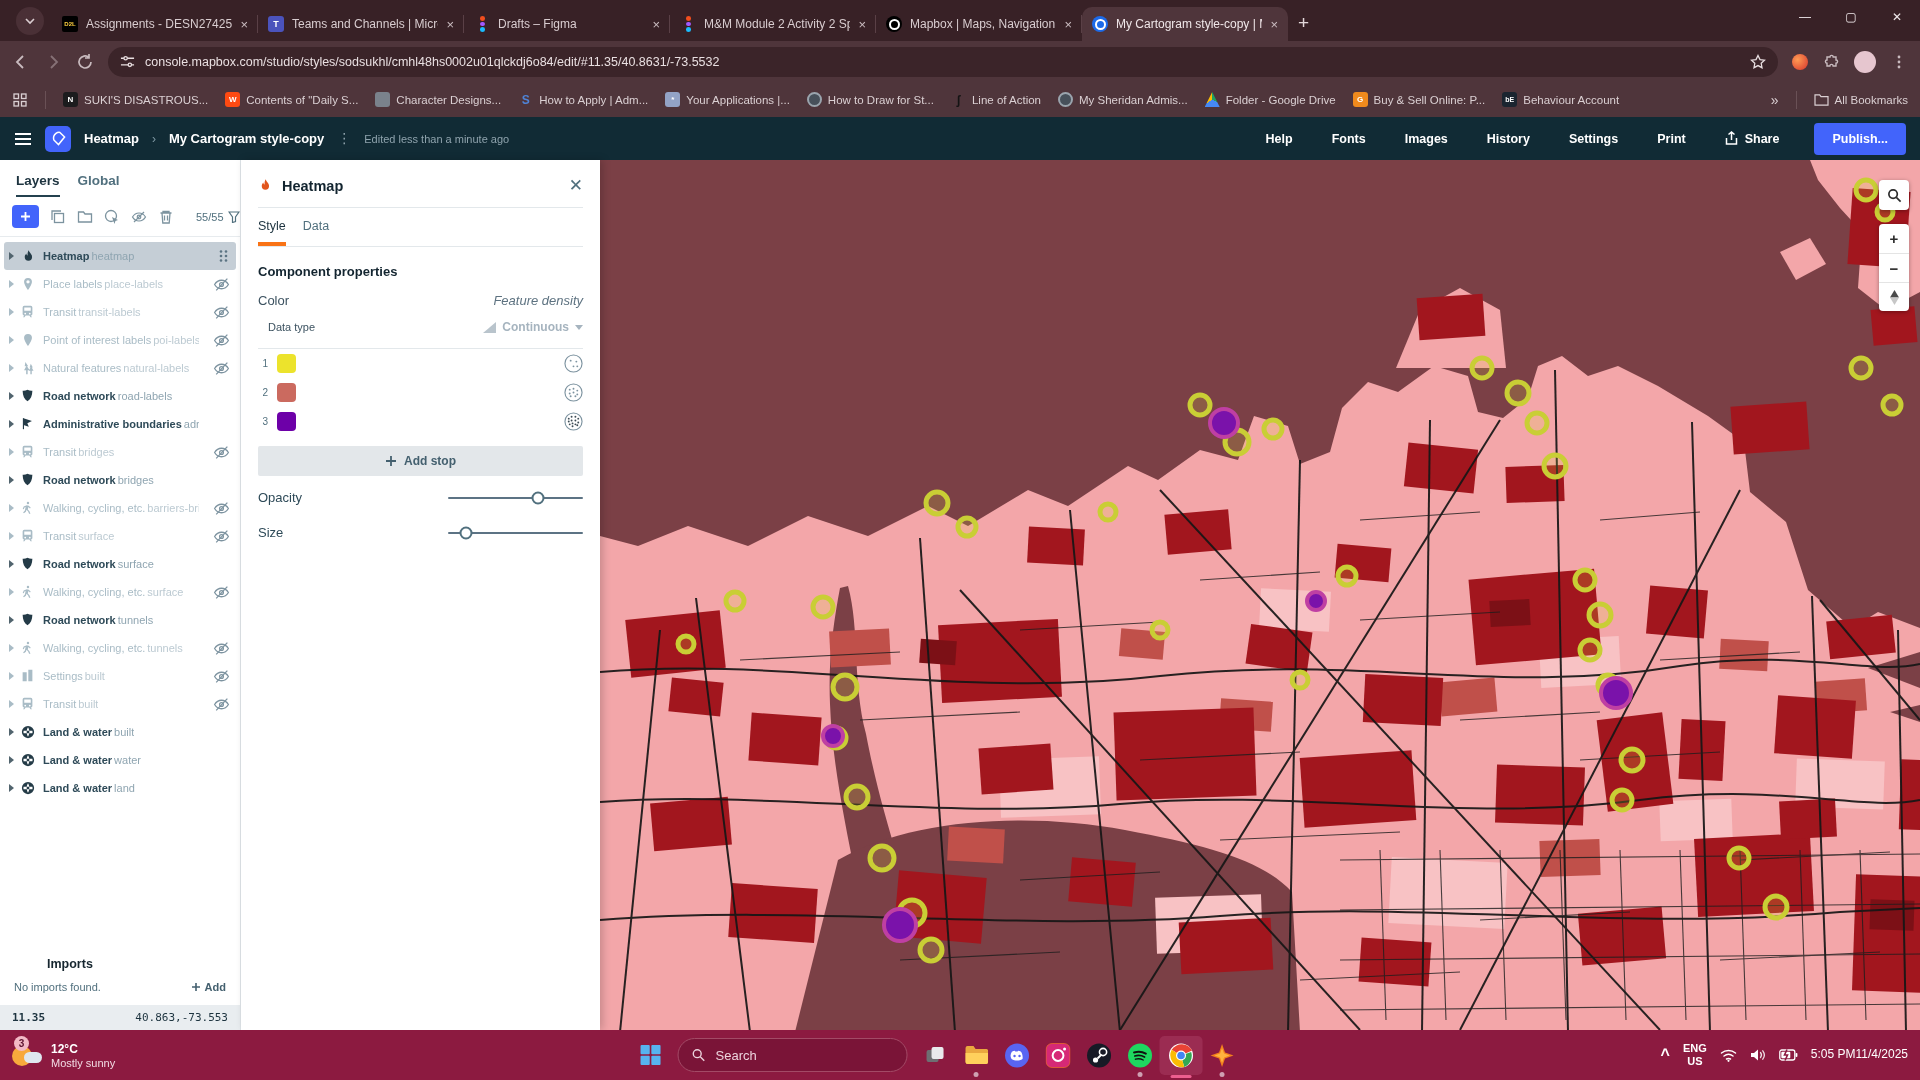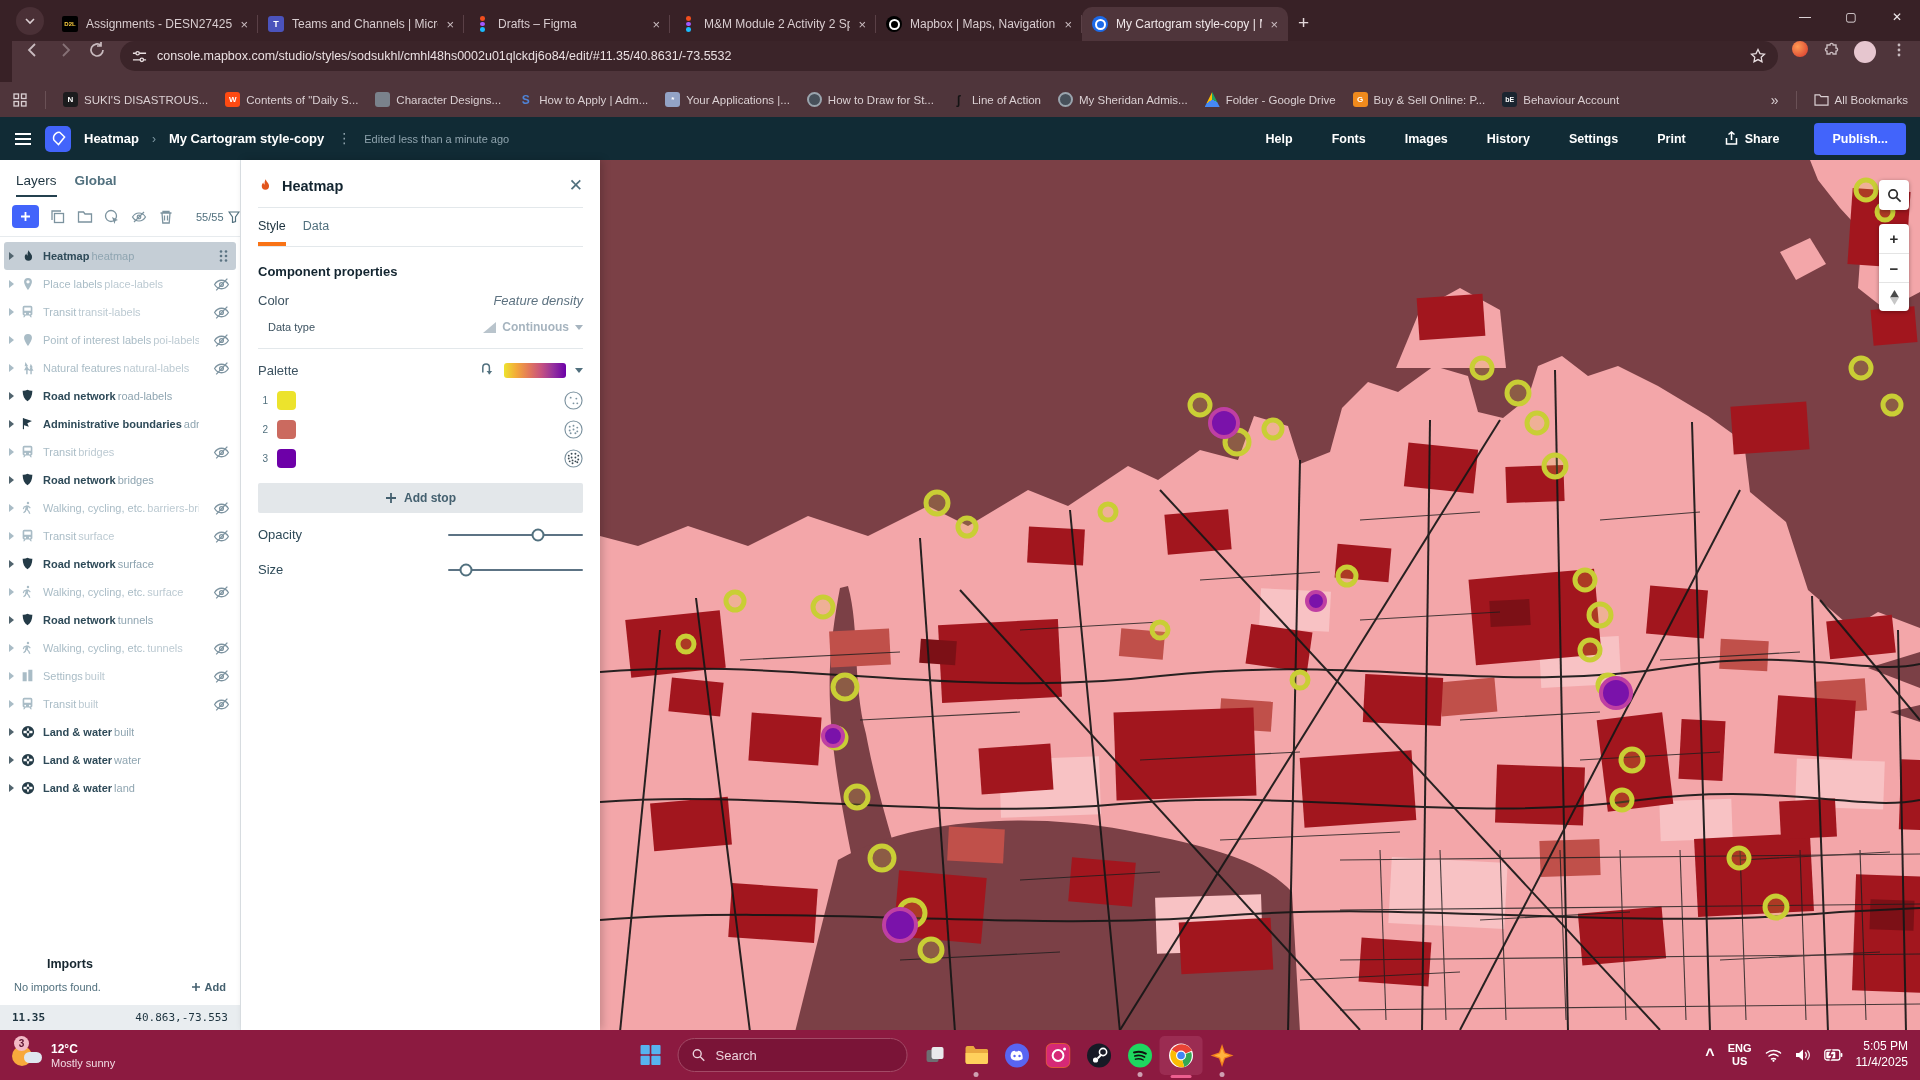--- a/index.html
+++ b/index.html
@@ -25,21 +25,21 @@
   .fav.figma{background:transparent;display:flex;flex-direction:column;gap:1px;align-items:center;}
   .fav.figma i{width:5px;height:5px;border-radius:50%;}
   .fav.figma i:nth-child(1){background:#f24e1e;}
   .fav.figma i:nth-child(2){background:#a259ff;}
   .fav.figma i:nth-child(3){background:#1abcfe;}
   .fav.mbdark{background:#000;position:relative;}
   .fav.mbdark::after,.fav.mbblue::after{content:'';width:7px;height:7px;border:2px solid #fff;border-radius:50%;}
   .fav.mbblue{background:#1c6ae8;}
 
   
-  .navbar{position:absolute;top:41px;left:12px;right:0;height:41px;background:#4f353b;display:flex;gap:14px;padding:0 12px;color:#c9bbbf;}
+  .navbar{position:absolute;top:41px;left:0;right:0;height:41px;background:#4f353b;display:flex;align-items:center;gap:14px;padding:0 12px;color:#c9bbbf;}
   .nav-ic{width:18px;height:18px;flex:none;}
   .nav-ic.dim{opacity:.45;}
   .urlpill{flex:1;height:30px;background:#3b2429;border-radius:15px;display:flex;align-items:center;gap:10px;padding:0 12px;color:#e9dfe1;font-size:12.5px;}
   .urlpill .url{flex:1;white-space:nowrap;overflow:hidden;}
   .avatar{width:22px;height:22px;border-radius:50%;background:#e6c6cf;flex:none;}
   .extball{width:16px;height:16px;border-radius:50%;background:radial-gradient(circle at 35% 35%,#ff9b54,#d5342c);flex:none;}
 
   
   .bookmarksbar{position:absolute;top:82px;left:0;right:0;height:35px;background:#4f353b;display:flex;align-items:center;gap:17px;padding:0 12px;color:#dbd0d3;font-size:11.5px;}
   .bmsep{width:1px;height:18px;background:#6a5156;}
@@ -58,21 +58,21 @@
   .edited{font-size:11px;color:#8fa3ad;}
   .hdrflex{flex:1;}
   .hdrlink{font-size:12.5px;font-weight:700;margin-left:26px;}
   .sharegrp{display:flex;align-items:center;gap:7px;margin-left:26px;font-size:12.5px;font-weight:700;}
   .publish{margin-left:22px;background:#4264fb;color:#fff;font-size:12.5px;font-weight:700;border:none;border-radius:4px;padding:9px 18px;}
 
   
   .sidebar{position:absolute;top:160px;left:0;width:241px;bottom:50px;background:#fff;border-right:1px solid #dfe5e9;display:flex;flex-direction:column;color:#33505e;}
   .side-tabs{display:flex;gap:18px;padding:13px 16px 0;font-size:13.5px;}
   .stab{padding-bottom:7px;}
-  .stab.active{color:#1d333f;font-weight:400;border-bottom:2px solid #24414f;}
+  .stab.active{color:#1d333f;font-weight:700;border-bottom:2px solid #24414f;}
   .stab.inactive{color:#51707e;font-weight:700;}
   .side-toolbar{display:flex;align-items:center;gap:11px;padding:8px 12px;border-bottom:1px solid #e7ebee;}
   .addlayer{width:27px;height:23px;background:#4264fb;border-radius:4px;color:#fff;display:grid;place-items:center;flex:none;}
   .tic{width:16px;height:16px;color:#7c939f;flex:none;}
   .tbflex{flex:1;}
   .counter{font-size:11px;color:#51707e;display:flex;align-items:flex-start;gap:4px;}
   .layers{flex:1;overflow:hidden;padding-top:5px;}
   .row{height:28px;display:flex;align-items:center;gap:7px;padding:0 10px 0 9px;font-size:11px;color:#30505f;}
   .row .caret{width:0;height:0;border-left:5px solid #51646e;border-top:4px solid transparent;border-bottom:4px solid transparent;flex:none;}
   .lic{width:15px;height:15px;color:#243b47;flex:none;}
@@ -147,21 +147,21 @@
   .wcond{font-size:11px;color:#f2dbe3;font-weight:400;}
   .centerbar{position:absolute;left:50%;top:0;bottom:0;transform:translateX(-54%);display:flex;align-items:center;gap:14px;}
   .tsearch{width:230px;height:34px;border-radius:17px;background:#7a1437;border:1px solid #a34a66;display:flex;align-items:center;gap:10px;padding:0 13px;color:#ecd3dc;font-size:13px;}
   .app{width:27px;height:27px;position:relative;display:grid;place-items:center;flex:none;}
   .app.active::before{content:'';position:absolute;inset:-6px -8px;background:#9b2c52;border-radius:5px;z-index:0;}
   .app.active::after{content:'';position:absolute;bottom:-9px;left:3px;right:3px;height:3px;background:#ec5f8f;border-radius:2px;}
   .app.dotted::after{content:'';position:absolute;bottom:-8px;left:50%;width:5px;height:5px;margin-left:-2.5px;border-radius:50%;background:#cfa0b2;}
   .app>*{position:relative;z-index:1;}
   .tray{position:absolute;right:12px;top:0;bottom:0;display:flex;align-items:center;gap:13px;}
   .langcol{display:flex;flex-direction:column;align-items:center;font-size:11px;font-weight:700;line-height:1.2;}
-  .clockcol{display:flex;flex-direction:column;align-items:flex-end;font-size:12px;line-height:1.3;}
+  .clockcol{display:flex;flex-direction:row;align-items:flex-end;font-size:12px;line-height:1.3;}
 </style>
 </head>
 <body>
 
 <div id="root">
 
   <div class="tabstrip">
     <span class="tabsearch">
       <svg width="10" height="10" viewBox="0 0 10 10">
           <path d="M1 3l4 4 4-4" fill="none" stroke="currentColor" stroke-width="1.6"></path>
@@ -841,31 +841,20 @@
     <div class="prow">
       <span>Color</span>
       <span class="pval">Feature density</span>
     </div>
     <div class="dtrow">
       <span>Data type</span>
       <span class="dtright">
         <span class="dtri"></span>
         <span>Continuous</span>
         <span class="ddarrow"></span>
-      </span>
-    </div>
-    <div class="palrow">
-      <span>Palette</span>
-      <span class="palright">
-        <svg class="undo" viewBox="0 0 16 16">
-            <path d="M3 10V4.5A3.5 3.5 0 0 1 10 4.5V12" fill="none" stroke="currentColor" stroke-width="1.6"></path>
-            <path d="M7 9.5l3 3.4 3-3.4z" fill="currentColor" transform="translate(0,-1)"></path>
-          </svg>
-        <span class="gradbar"></span>
-        <span class="palarrow"></span>
       </span>
     </div>
     <div>
 
     <div class="stoprow">
           <span class="stopn">1</span>
           <span class="swatch" style="background: rgb(236, 227, 44);"></span>
           <span class="density">
             <svg width="19" height="19" viewBox="0 0 20 20">
               <circle cx="10" cy="10" r="9" fill="none" stroke="currentColor" stroke-width="1.2"></circle>

